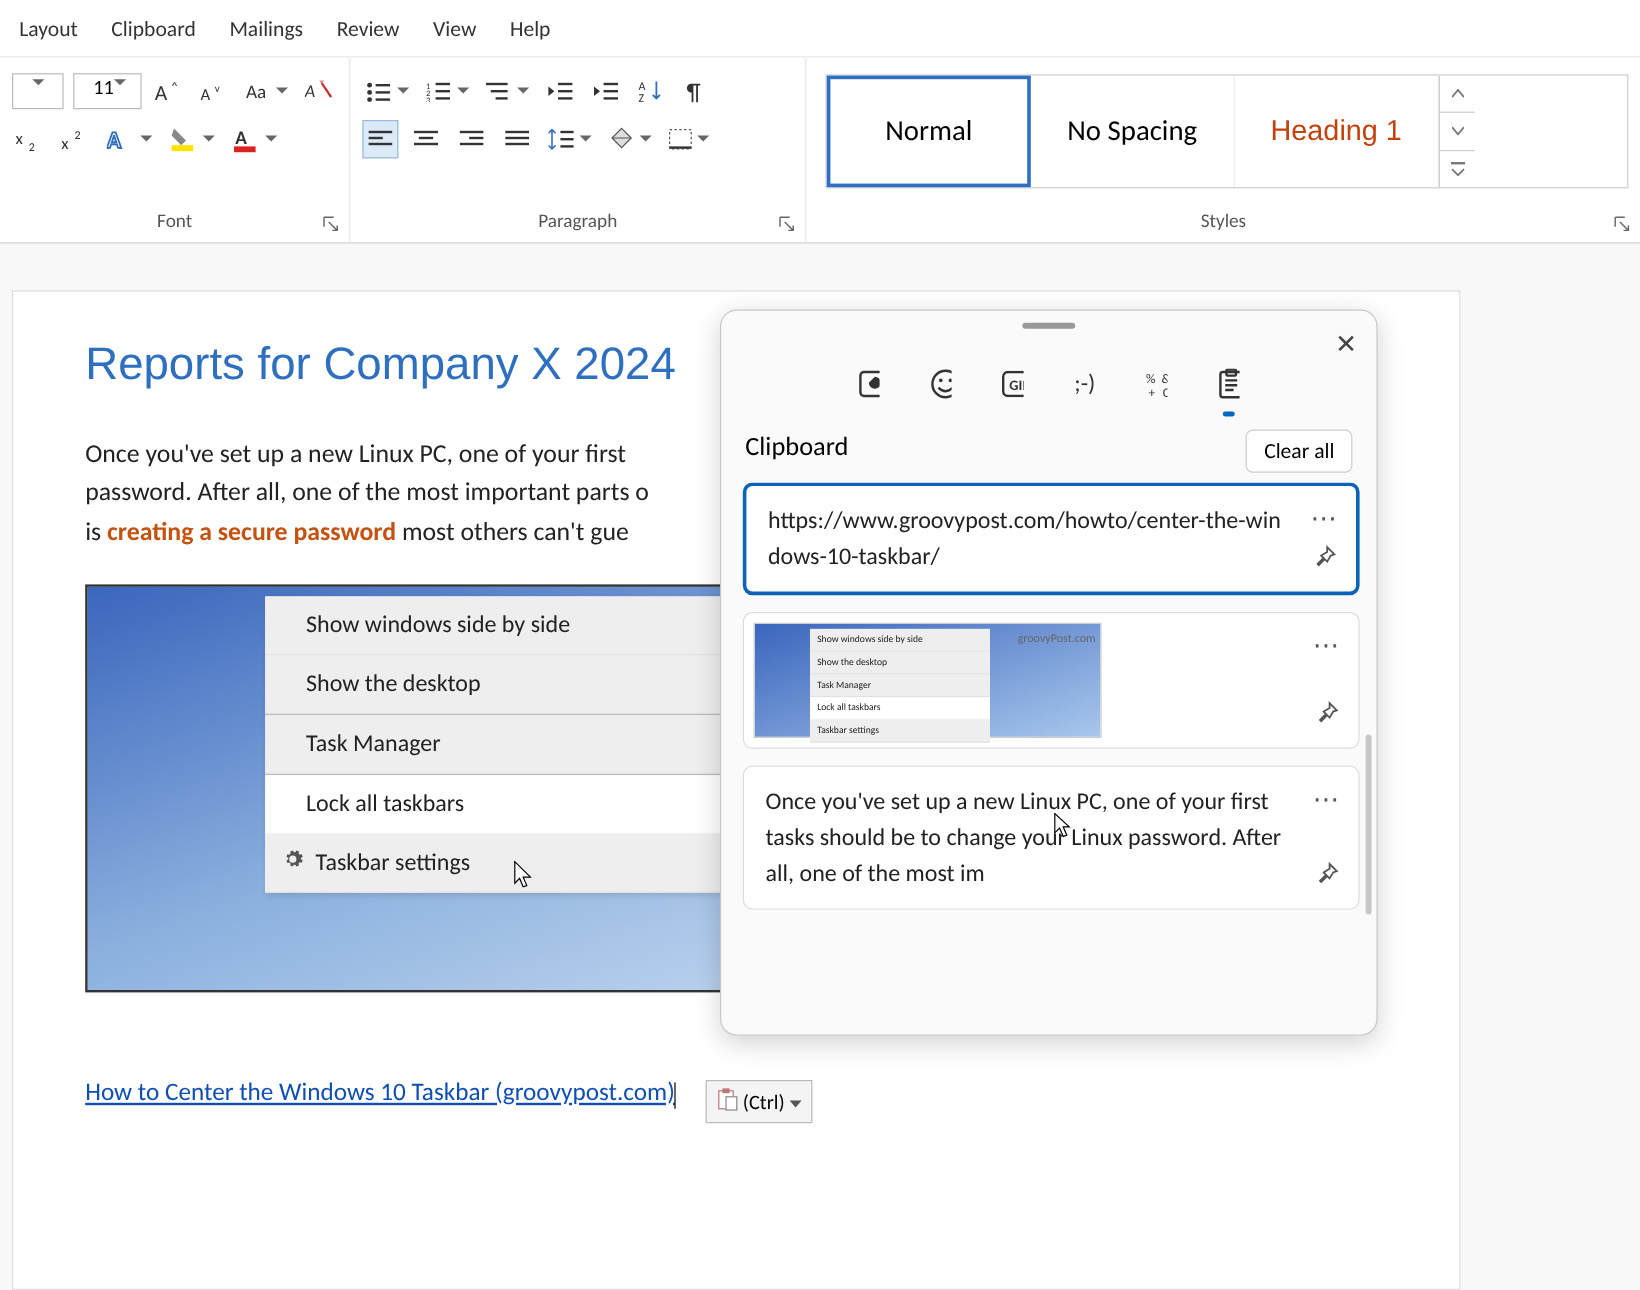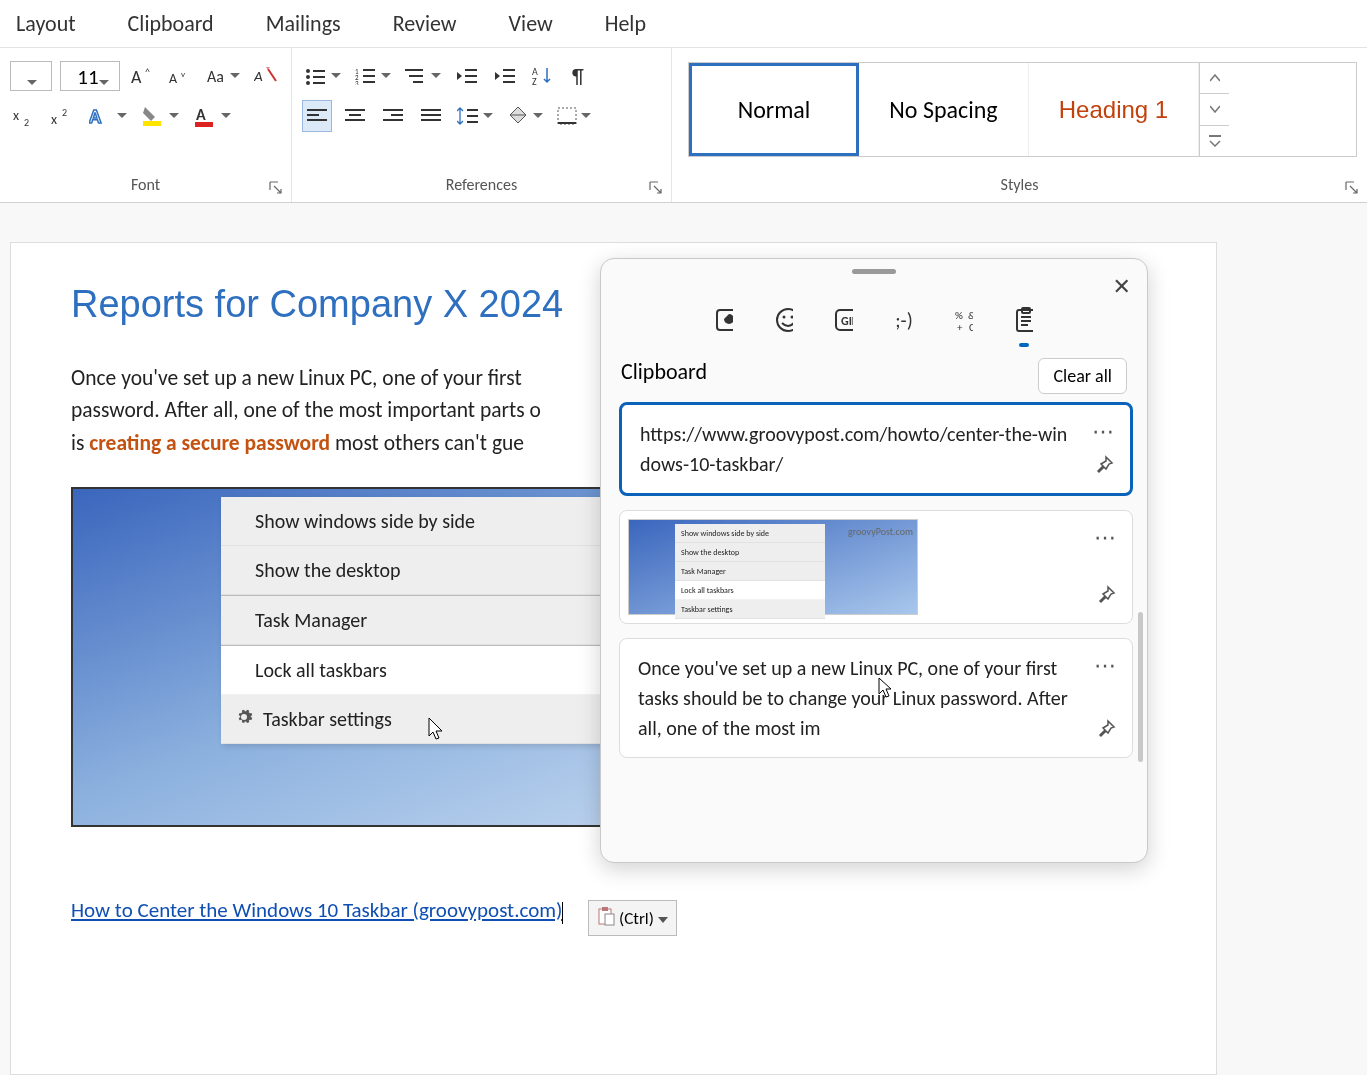--- a/index.html
+++ b/index.html
@@ -1,32 +1,32 @@
 <!DOCTYPE html>
 <html><head>
 <meta charset="utf-8">
 <style>
 * { box-sizing: border-box; margin: 0; padding: 0; }
 body { font-family: "Segoe UI", Calibri, sans-serif; background: #f8f8f8; overflow: hidden; width: 1367px; height: 1075px; position: relative; }
 
 
-.menubar { background: #fff; height: 48px; display: flex; align-items: center; padding: 0 16px; gap: 52px; border-bottom: 1px solid #e3e3e3; font-size: 22px; color: #333; }
+.menubar { background: #fff; height: 48px; display: flex; align-items: center; padding: 0 16px; gap: 28px; border-bottom: 1px solid #e3e3e3; font-size: 18px; color: #333; }
 .menubar span { cursor: default; }
 
 
 .ribbon { background: #fff; height: 155px; display: flex; border-bottom: 1px solid #d0d0d0; position: relative; }
 .group { display: flex; flex-direction: column; padding: 8px 10px 4px; border-right: 1px solid #e6e6e6; position: relative; }
 .group-label { text-align: center; font-size: 16px; color: #555; margin-top: auto; padding-bottom: 4px; display:flex; align-items:center; justify-content:center; gap:6px; }
 .launcher { position:absolute; right:8px; bottom:8px; width:14px; height:14px; }
 .launcher svg { width:14px; height:14px; }
 .row { display: flex; align-items: center; gap: 8px; height: 40px; }
 .ctrl { display:flex; align-items:center; justify-content:center; height:32px; min-width:30px; padding:0 3px; color:#444; position:relative; }
 .ctrl svg { display:block; }
 .drop::after { content:""; border:5px solid transparent; border-top-color:#666; margin-left:4px; margin-top:4px; }
-.combo { border:1px solid #bbb; height:30px; display:flex; align-items:flex-end; padding:0 16px; font-size:21px; min-width:50px; background:#fff; }
+.combo { border:1px solid #bbb; height:30px; display:flex; align-items:flex-start; padding:0 16px; font-size:17px; min-width:50px; background:#fff; }
 .combo::after { content:""; border:5px solid transparent; border-top-color:#666; margin-left:auto; margin-top:4px; }
 
 
 .styles-gal { display:flex; border:1px solid #ccc; height:95px; margin:6px 0 0 6px; }
 .style-tile { width:170px; display:flex; align-items:center; justify-content:center; font-size:24px; border-right:1px solid #eee; }
 .style-tile.sel { border:3px solid #2e6fc0; }
 .style-tile.h1 { color:#c2410c; font-family:"Calibri Light","Segoe UI Light",sans-serif; font-size:24px; }
 .gal-side { width:30px; display:flex; flex-direction:column; border-left:1px solid #ccc;}
 .gal-side div { flex:1; display:flex; align-items:center; justify-content:center; border-bottom:1px solid #ccc;}
 .gal-side div:last-child{border:none;}
@@ -257,21 +257,21 @@
             <path d="M3 9 h16" stroke="#555"></path>
           </svg>
         </div>
       <div class="ctrl drop">
           <svg width="20" height="18">
             <rect x="1" y="1" width="18" height="16" fill="none" stroke="#555" stroke-dasharray="2 2"></rect>
             <rect x="1" y="15" width="18" height="2" fill="#333"></rect>
           </svg>
         </div>
     </div>
-    <div class="group-label">References</div>
+    <div class="group-label">Paragraph</div>
     <div class="launcher"><svg viewBox="0 0 14 14">
           <path d="M1 1 h8 M1 1 v8 M5 5 l7 7 M12 8 v4 h-4" stroke="#666" fill="none" stroke-width="1.2"></path>
         </svg></div>
   </div>
 
   <div class="group" style="flex:1;border-right:none">
     <div class="styles-gal">
       <div class="style-tile sel">Normal</div>
       <div class="style-tile">No Spacing</div>
       <div class="style-tile h1">Heading 1</div>

